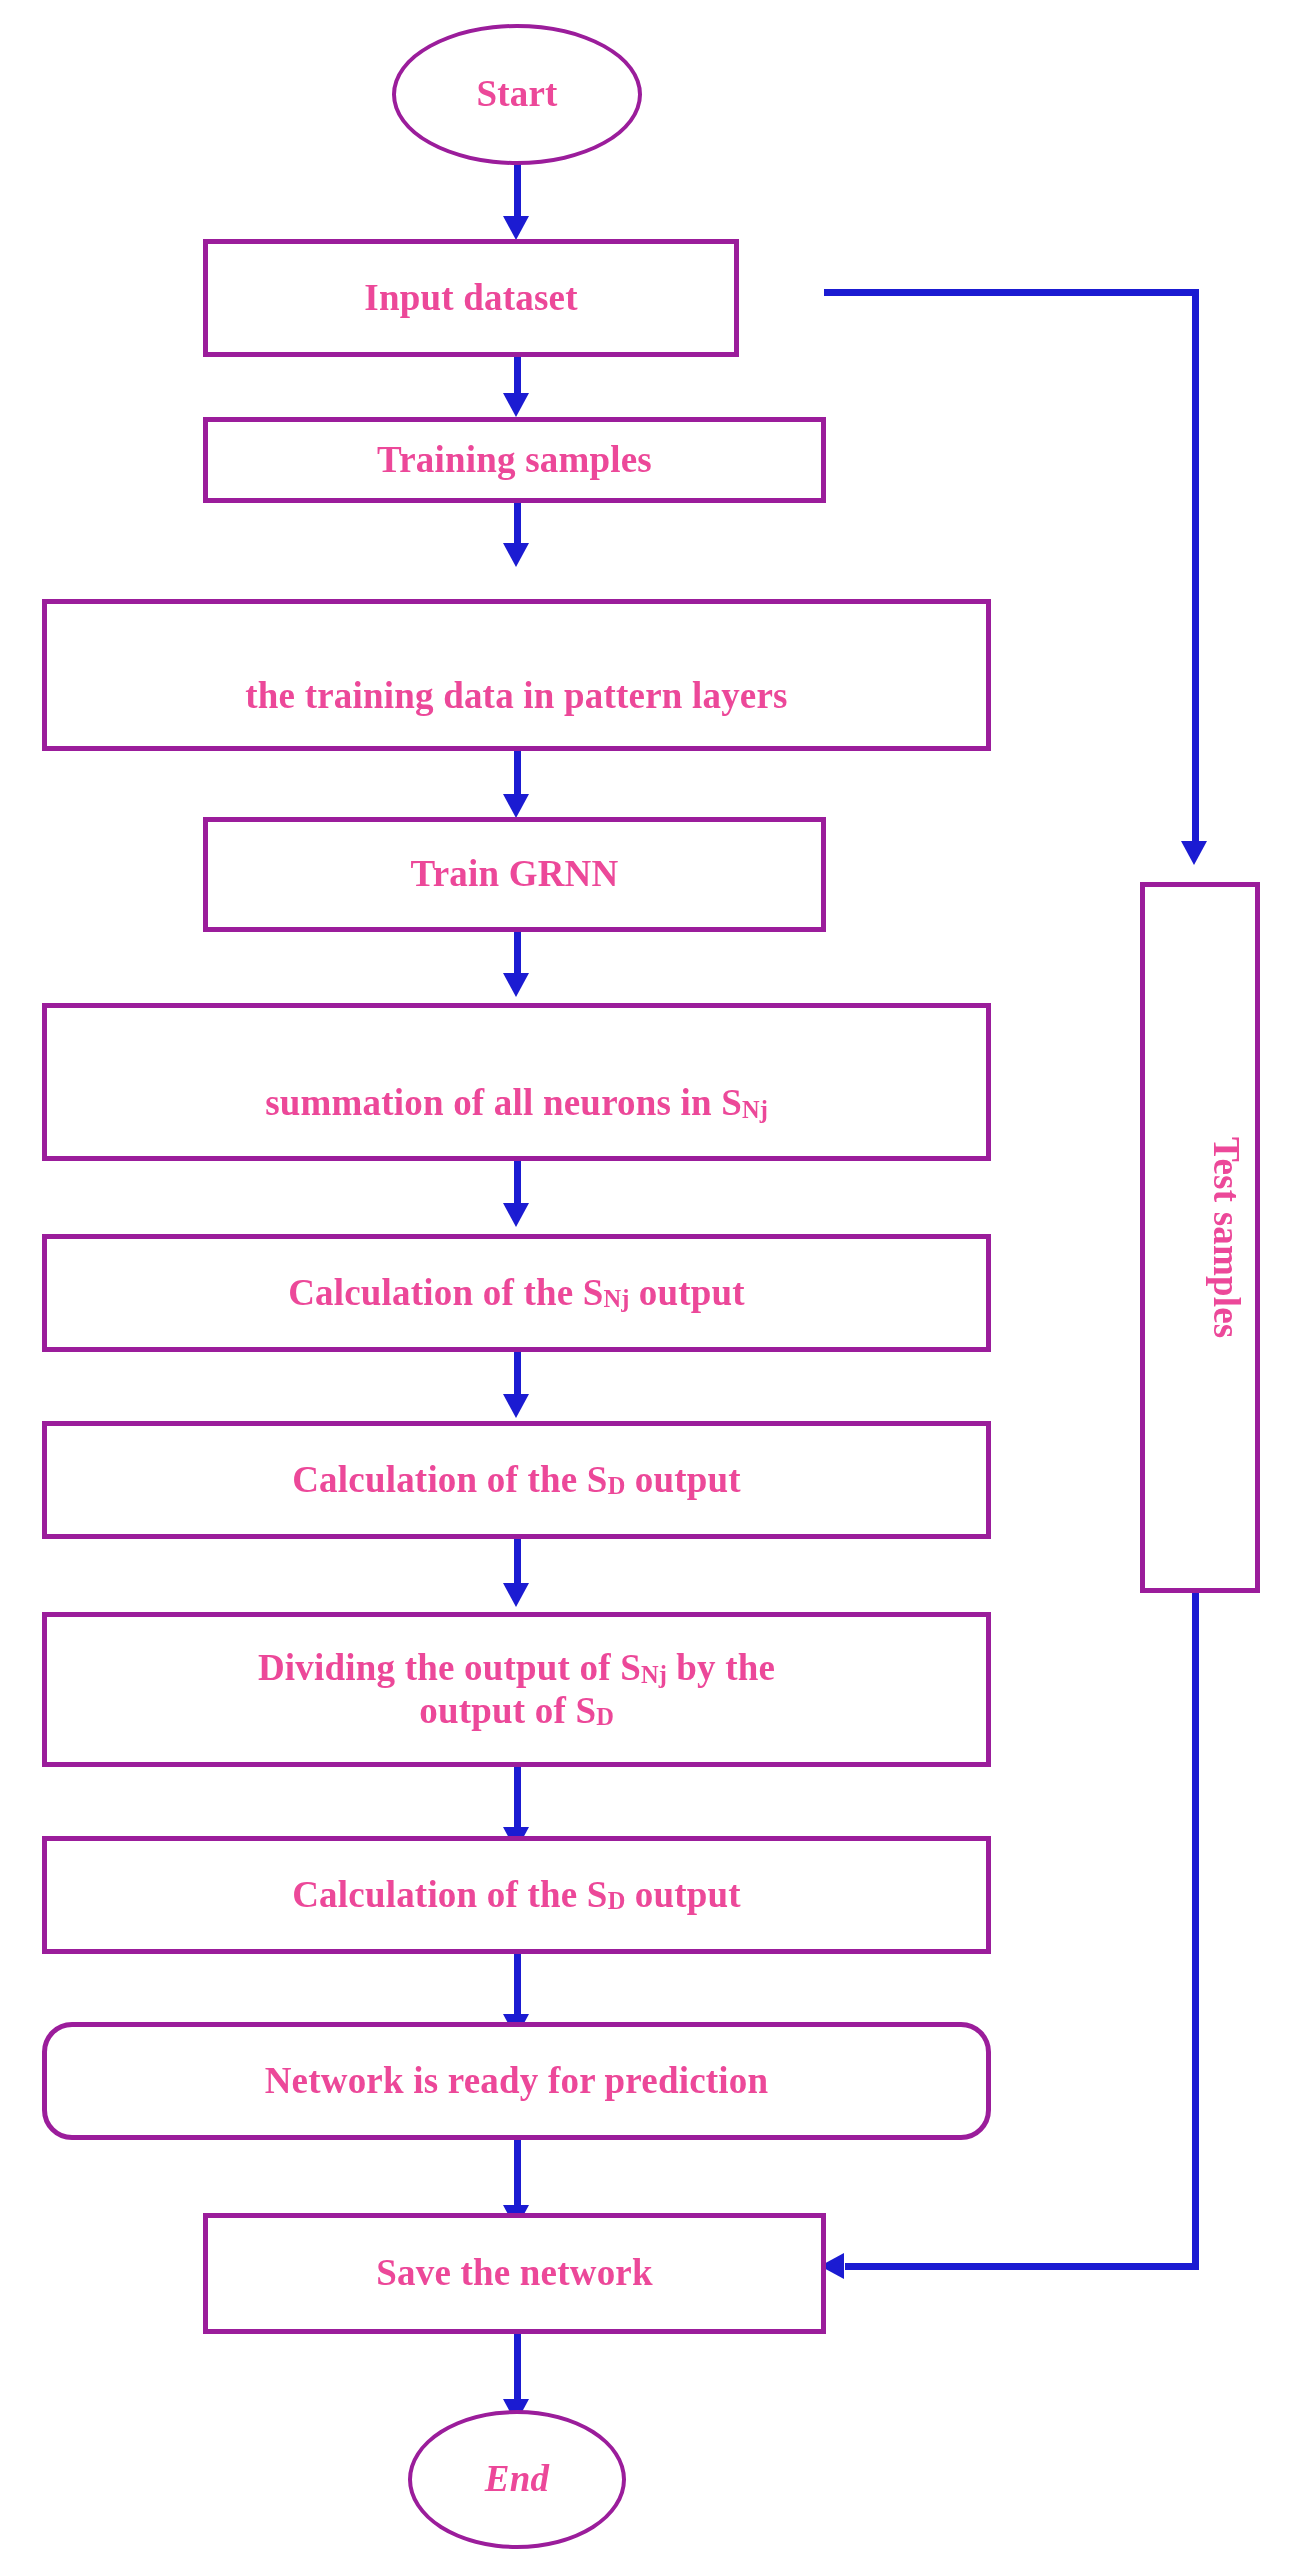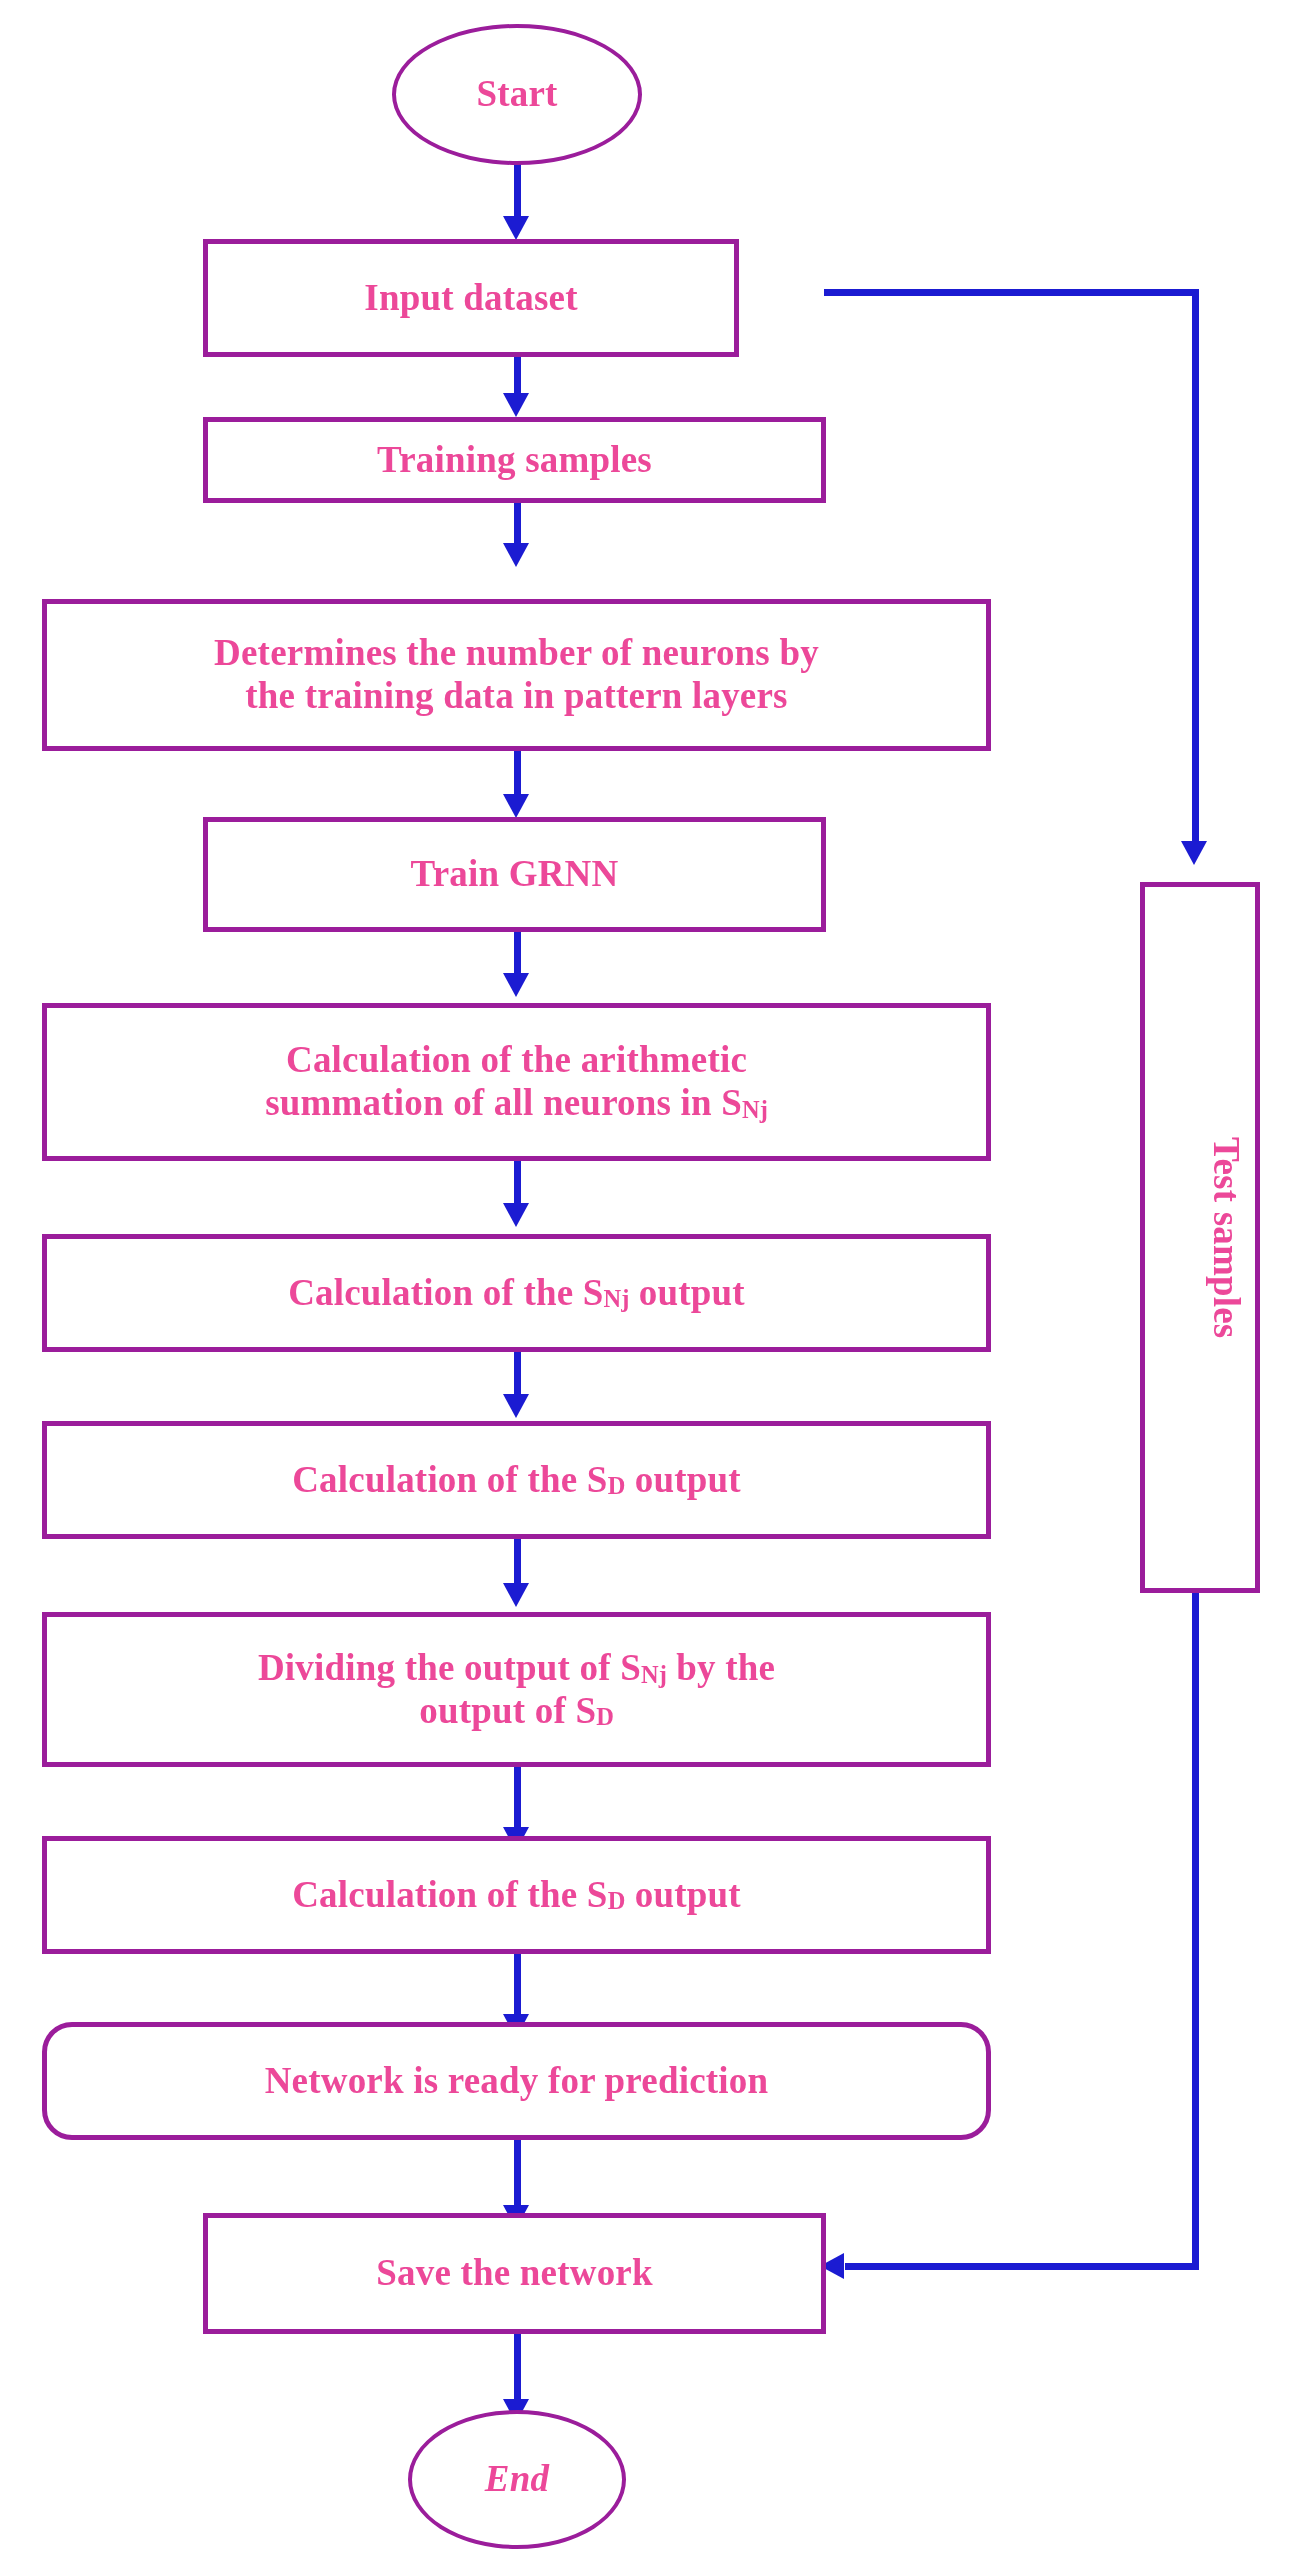--- a/index.html
+++ b/index.html
@@ -141,32 +141,32 @@
   <div class="node" style="left:203px; top:239px; width:536px; height:118px; font-size:37px;">
     <span class="txt">Input dataset</span>
   </div>
 
   <div class="node" style="left:203px; top:417px; width:623px; height:86px; font-size:37px;">
     <span class="txt">Training samples</span>
   </div>
 
   <div class="node" style="left:42px; top:599px; width:949px; height:152px; font-size:37px;">
     <span class="txt">
-      <span>Determines the number of neurons by</span><br>
+      <br>
       <span>the training data in pattern layers</span>
     </span>
   </div>
 
   <div class="node" style="left:203px; top:817px; width:623px; height:115px; font-size:37px;">
     <span class="txt">Train GRNN</span>
   </div>
 
   <div class="node" style="left:42px; top:1003px; width:949px; height:158px; font-size:37px;">
     <span class="txt">
-      <span>Calculation of the arithmetic</span><br>
+      <br>
       <span>summation of all neurons in S</span><sub>Nj</sub>
     </span>
   </div>
 
   <div class="node" style="left:42px; top:1234px; width:949px; height:118px; font-size:37px;">
     <span class="txt">
       <span>Calculation of the S</span><sub>Nj</sub><span> output</span>
     </span>
   </div>
 

